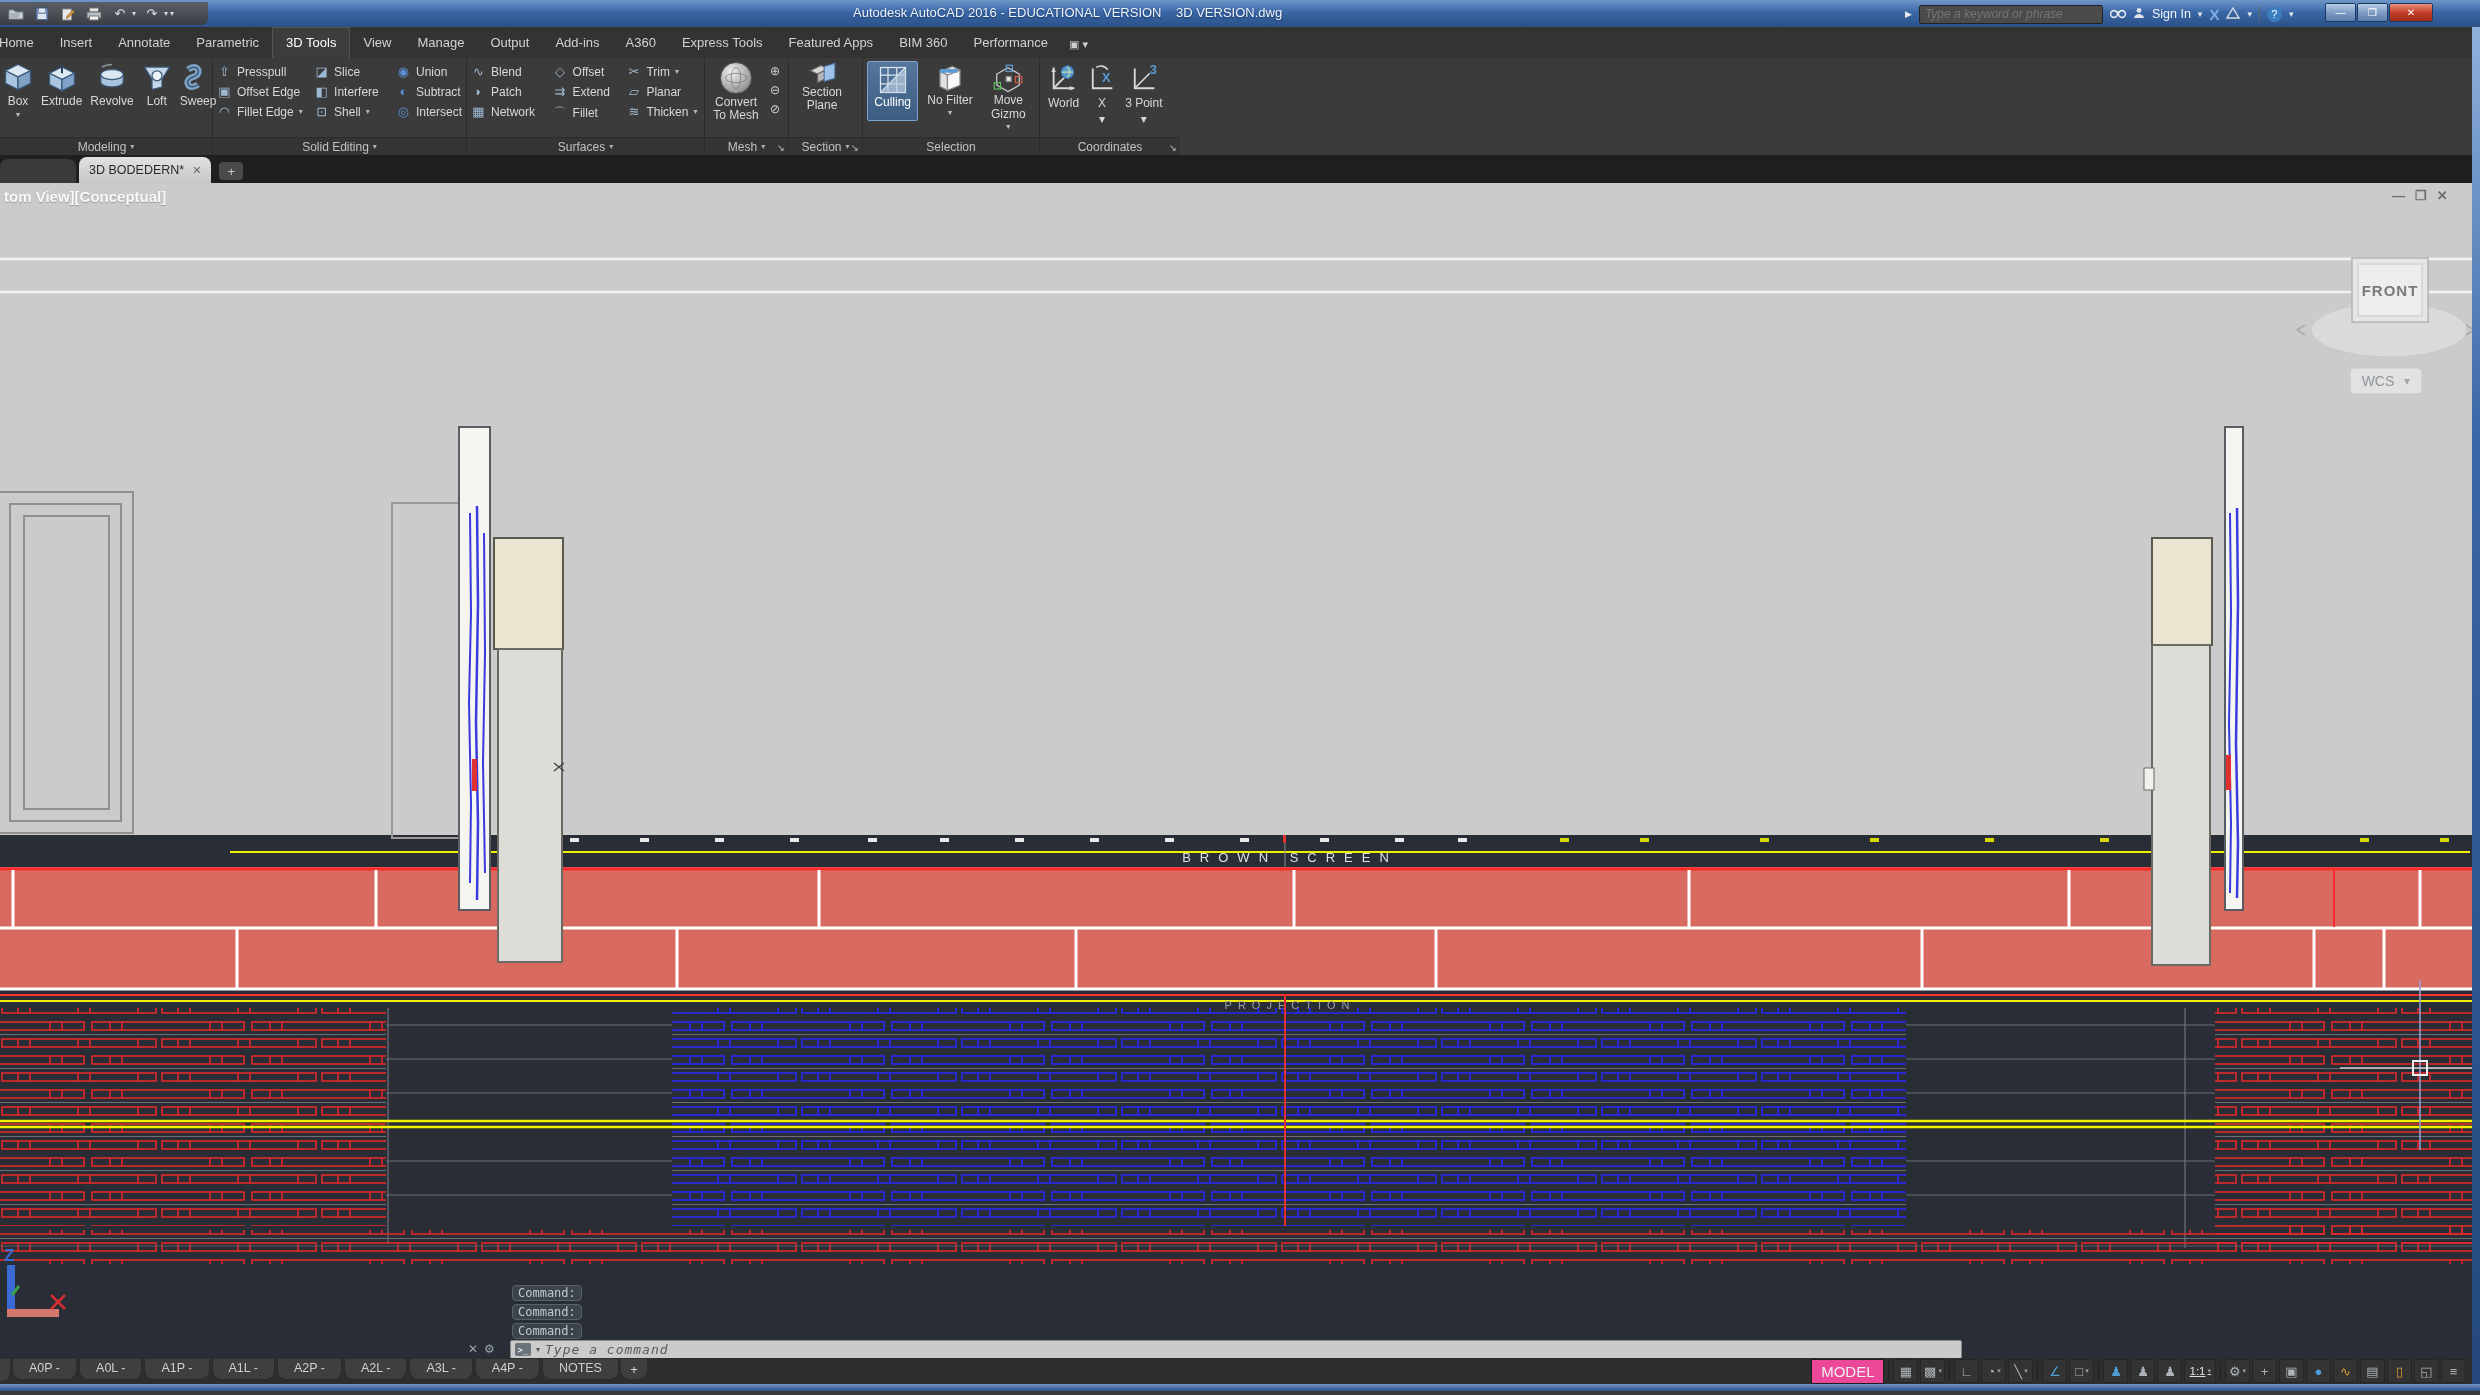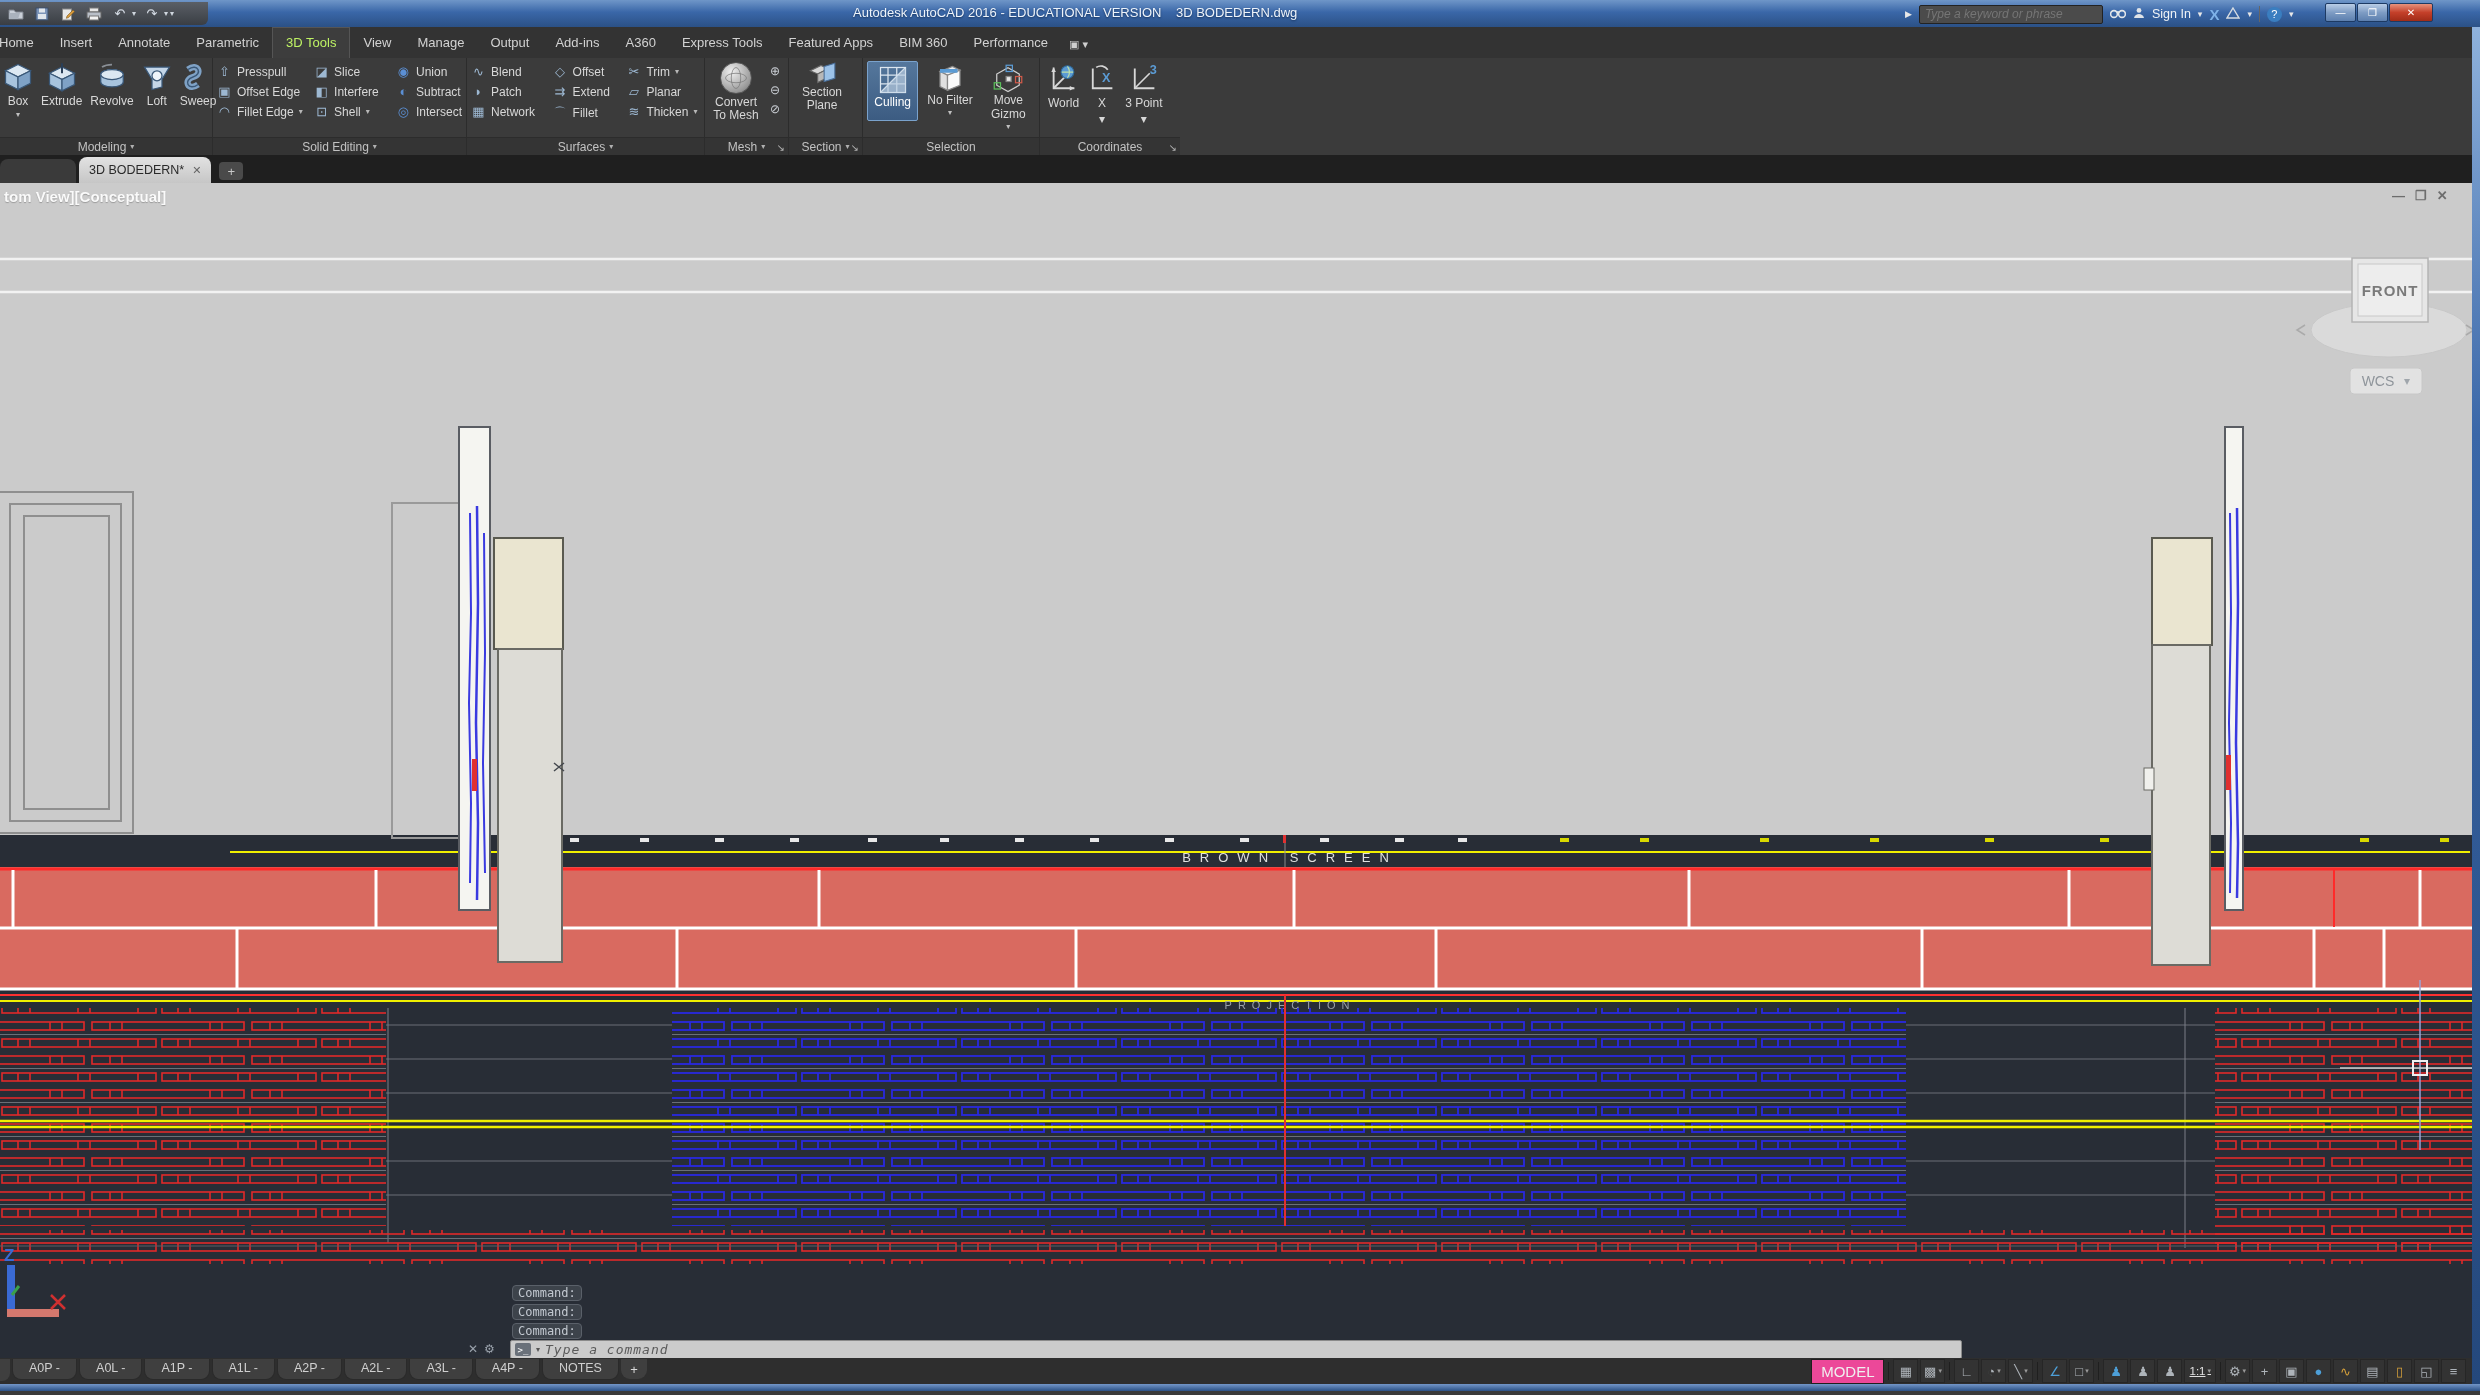--- a/index.html
+++ b/index.html
@@ -21,21 +21,21 @@
   .ic-glyph{color:#e2e6ea;font-size:13px;}
   .signin{color:#f0f3f6;font-size:12.5px;}
   .win-buttons{left:2325px;top:3px;display:flex;gap:1px;}
   .wbtn{width:29px;height:17px;border:1px solid #1d3a63;border-radius:2px;display:flex;align-items:center;justify-content:center;
      font-size:10px;color:#fff;background:linear-gradient(#b9cde6,#7e9cc4 50%,#5c7fae);}
   .wbtn.close{background:linear-gradient(#e8927c,#c4402a 50%,#a02c18);width:42px;}
   
   .menurow{left:0;top:27px;width:2480px;height:31px;background:#333333;overflow:hidden;display:flex;align-items:flex-end;}
   .mtabs{display:flex;margin-left:-14px;align-items:flex-end;height:31px;}
   .mtab{color:#d2d2d2;font-size:13px;padding:7px 13px 8px;white-space:nowrap;}
-  .mtab.active{background:#3d3d3d;border:1px solid #555;border-bottom:none;color:#bef264;}
+  .mtab.active{background:#3d3d3d;border:1px solid #555;border-bottom:none;color:#ffffff;}
   .mtab-extra{color:#cfcfcf;font-size:11px;padding:7px 8px;}
   
   .ribbon{left:0;top:58px;width:2480px;height:97px;background:#3b3b3b;display:flex;border-bottom:1px solid #1e1e1e;}
   .panel{position:relative;height:97px;border-right:1px solid #2c2c2c;box-sizing:border-box;flex:0 0 auto;}
   .panel-label{position:absolute;bottom:0;left:0;right:0;height:17px;background:#343434;color:#c2c2c2;
      font-size:12px;display:flex;align-items:center;justify-content:center;gap:4px;border-top:1px solid #2c2c2c;}
   .panel-label .dd{font-size:8px;color:#b0b0b0;}
   .launcher{position:absolute;right:3px;bottom:2px;color:#b0b0b0;font-size:10px;}
   .bigrow{display:flex;gap:8px;padding:4px 3px 0;}
   .bigbtn{display:flex;flex-direction:column;align-items:center;width:42px;color:#d8d8d8;font-size:12px;gap:2px;}
@@ -138,21 +138,21 @@
           <rect x="3.5" y="9" width="9" height="4" fill="#f2f2f2" stroke="#777"></rect>
         </svg>
     </span>
     <span class="ic">↶</span>
       <span class="dd">▾</span>
     <span class="ic">↷</span>
       <span class="dd">▾</span>
     <span class="dd">▾</span>
   </div>
   <div class="abs title-text">
-    <span>Autodesk AutoCAD 2016 - EDUCATIONAL VERSION</span>&nbsp;&nbsp;&nbsp;&nbsp;<span>3D BODEDERN.dwg</span>
+    <span>Autodesk AutoCAD 2016 - EDUCATIONAL VERSION</span>&nbsp;&nbsp;&nbsp;&nbsp;<span>3D VERSION.dwg</span>
   </div>
   <div class="abs infocenter">
     <span class="ic-arrow">▶</span>
     <input class="searchbox" placeholder="Type a keyword or phrase" style="">
     <span class="ic-glyph">
       <svg viewBox="0 0 16 12" width="16" height="12">
           <circle cx="4" cy="7" r="3.4" fill="none" stroke="#e2e6ea" stroke-width="1.6"></circle>
           <circle cx="12" cy="7" r="3.4" fill="none" stroke="#e2e6ea" stroke-width="1.6"></circle>
           <path d="M6.5 5h3" stroke="#e2e6ea" stroke-width="1.6"></path>
         </svg>

